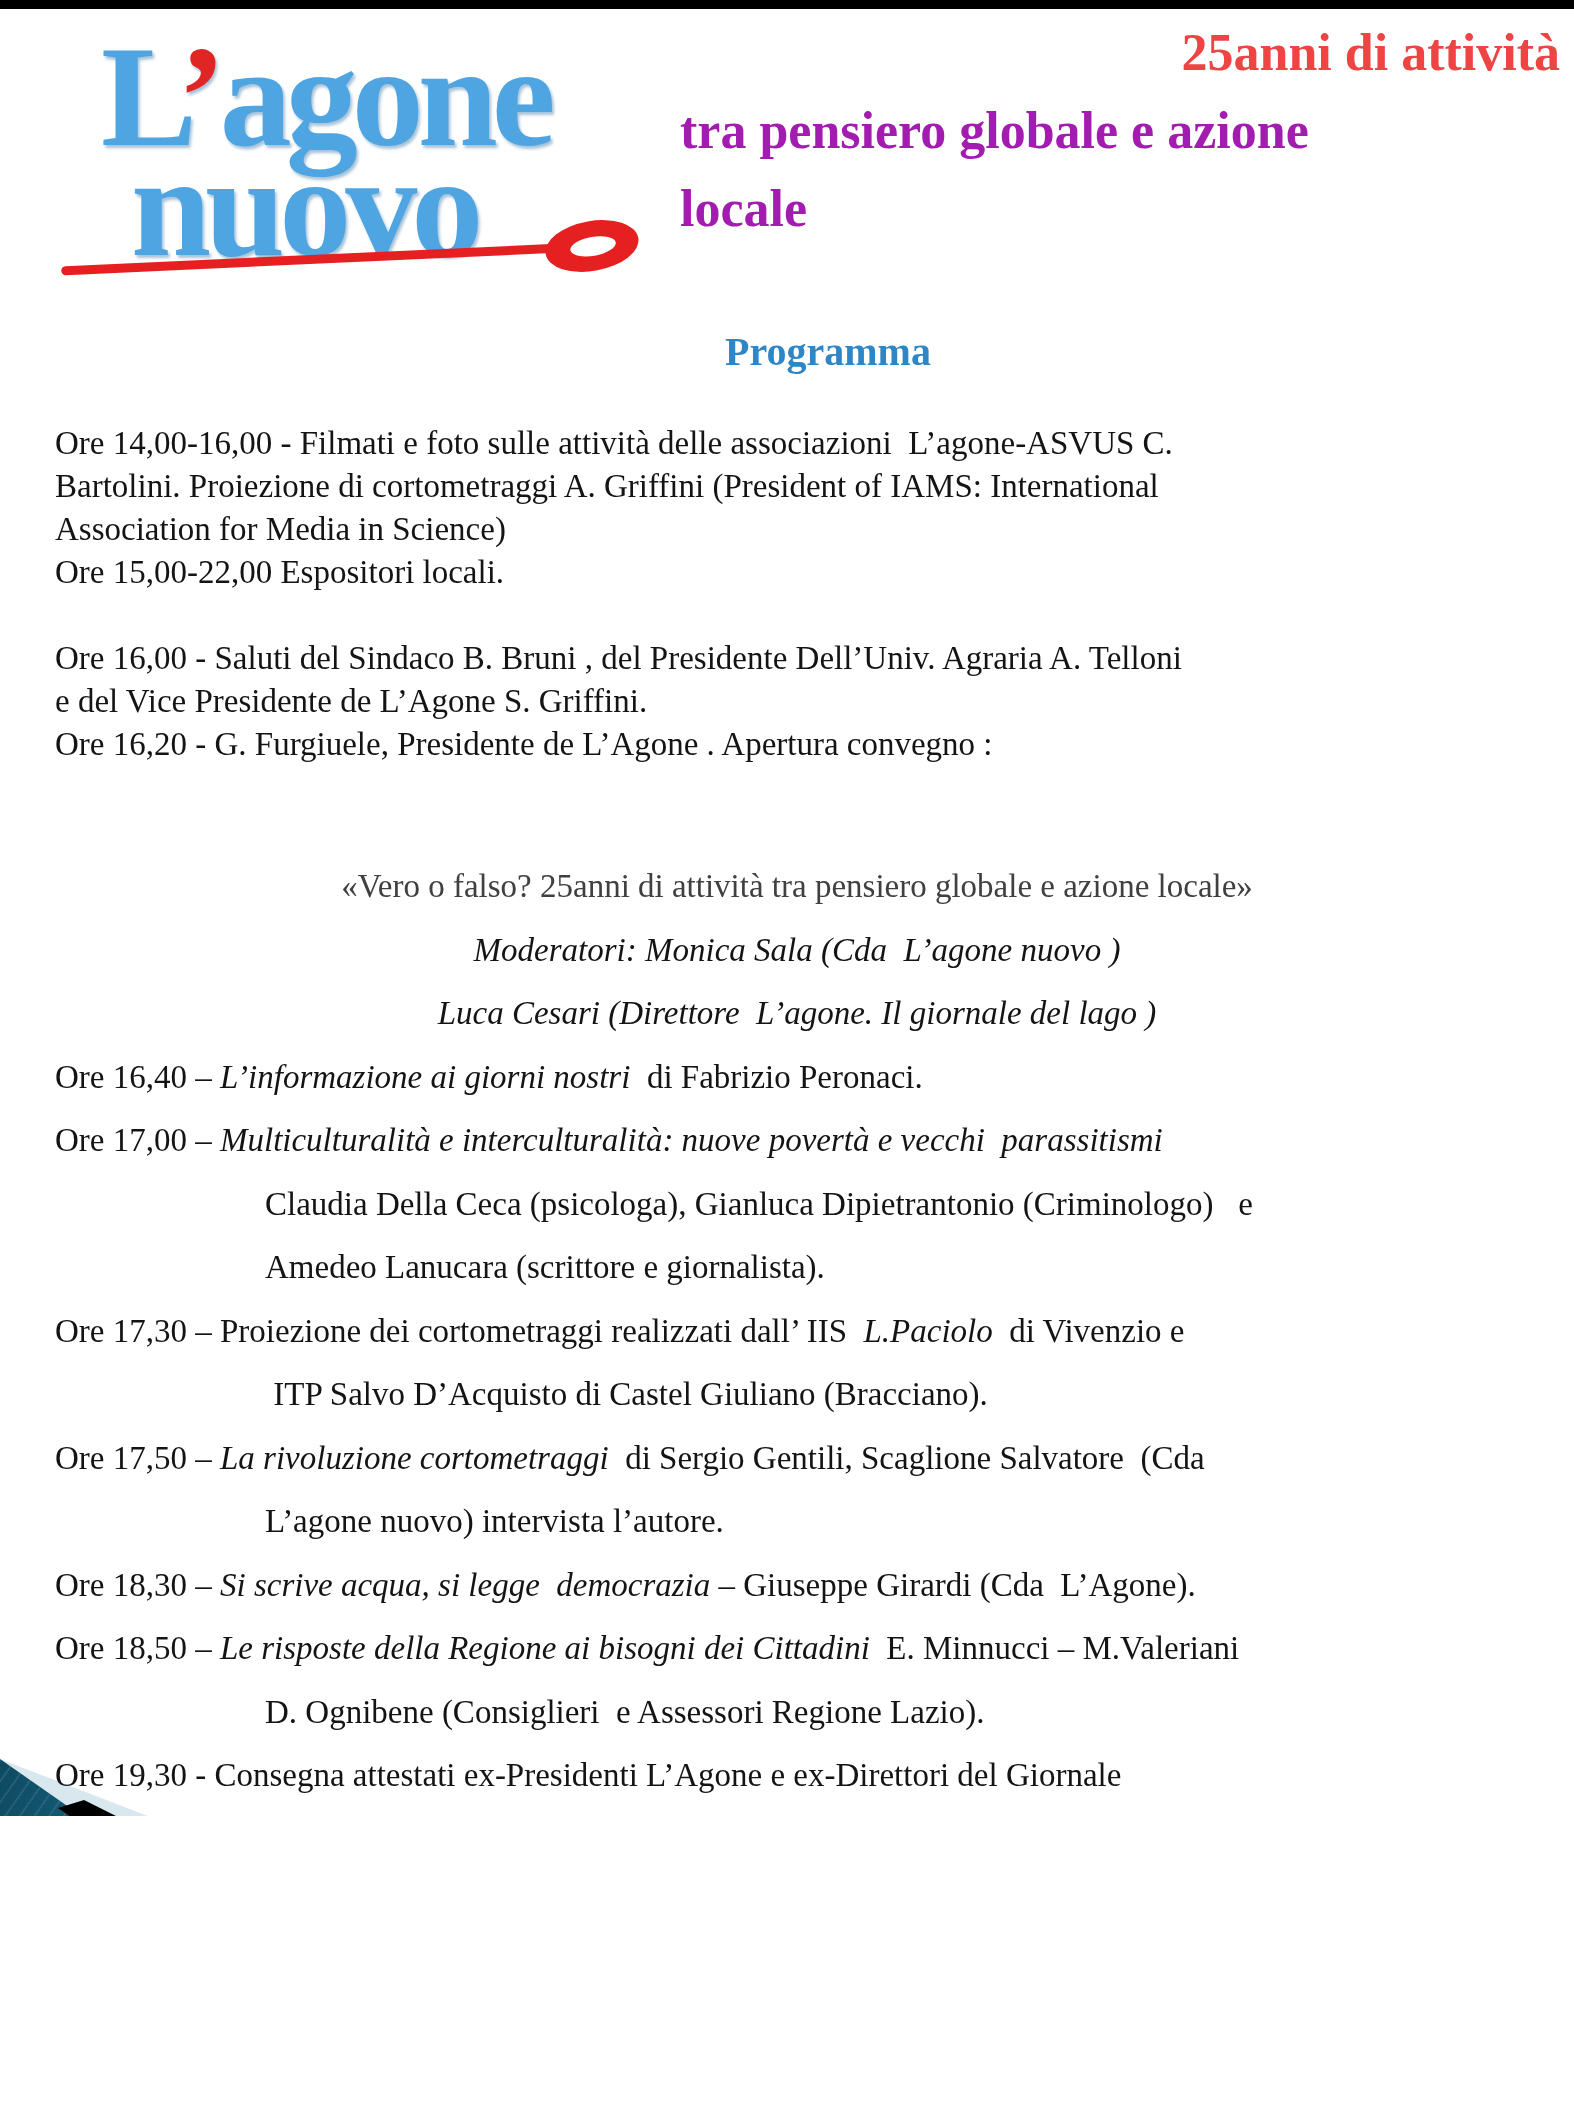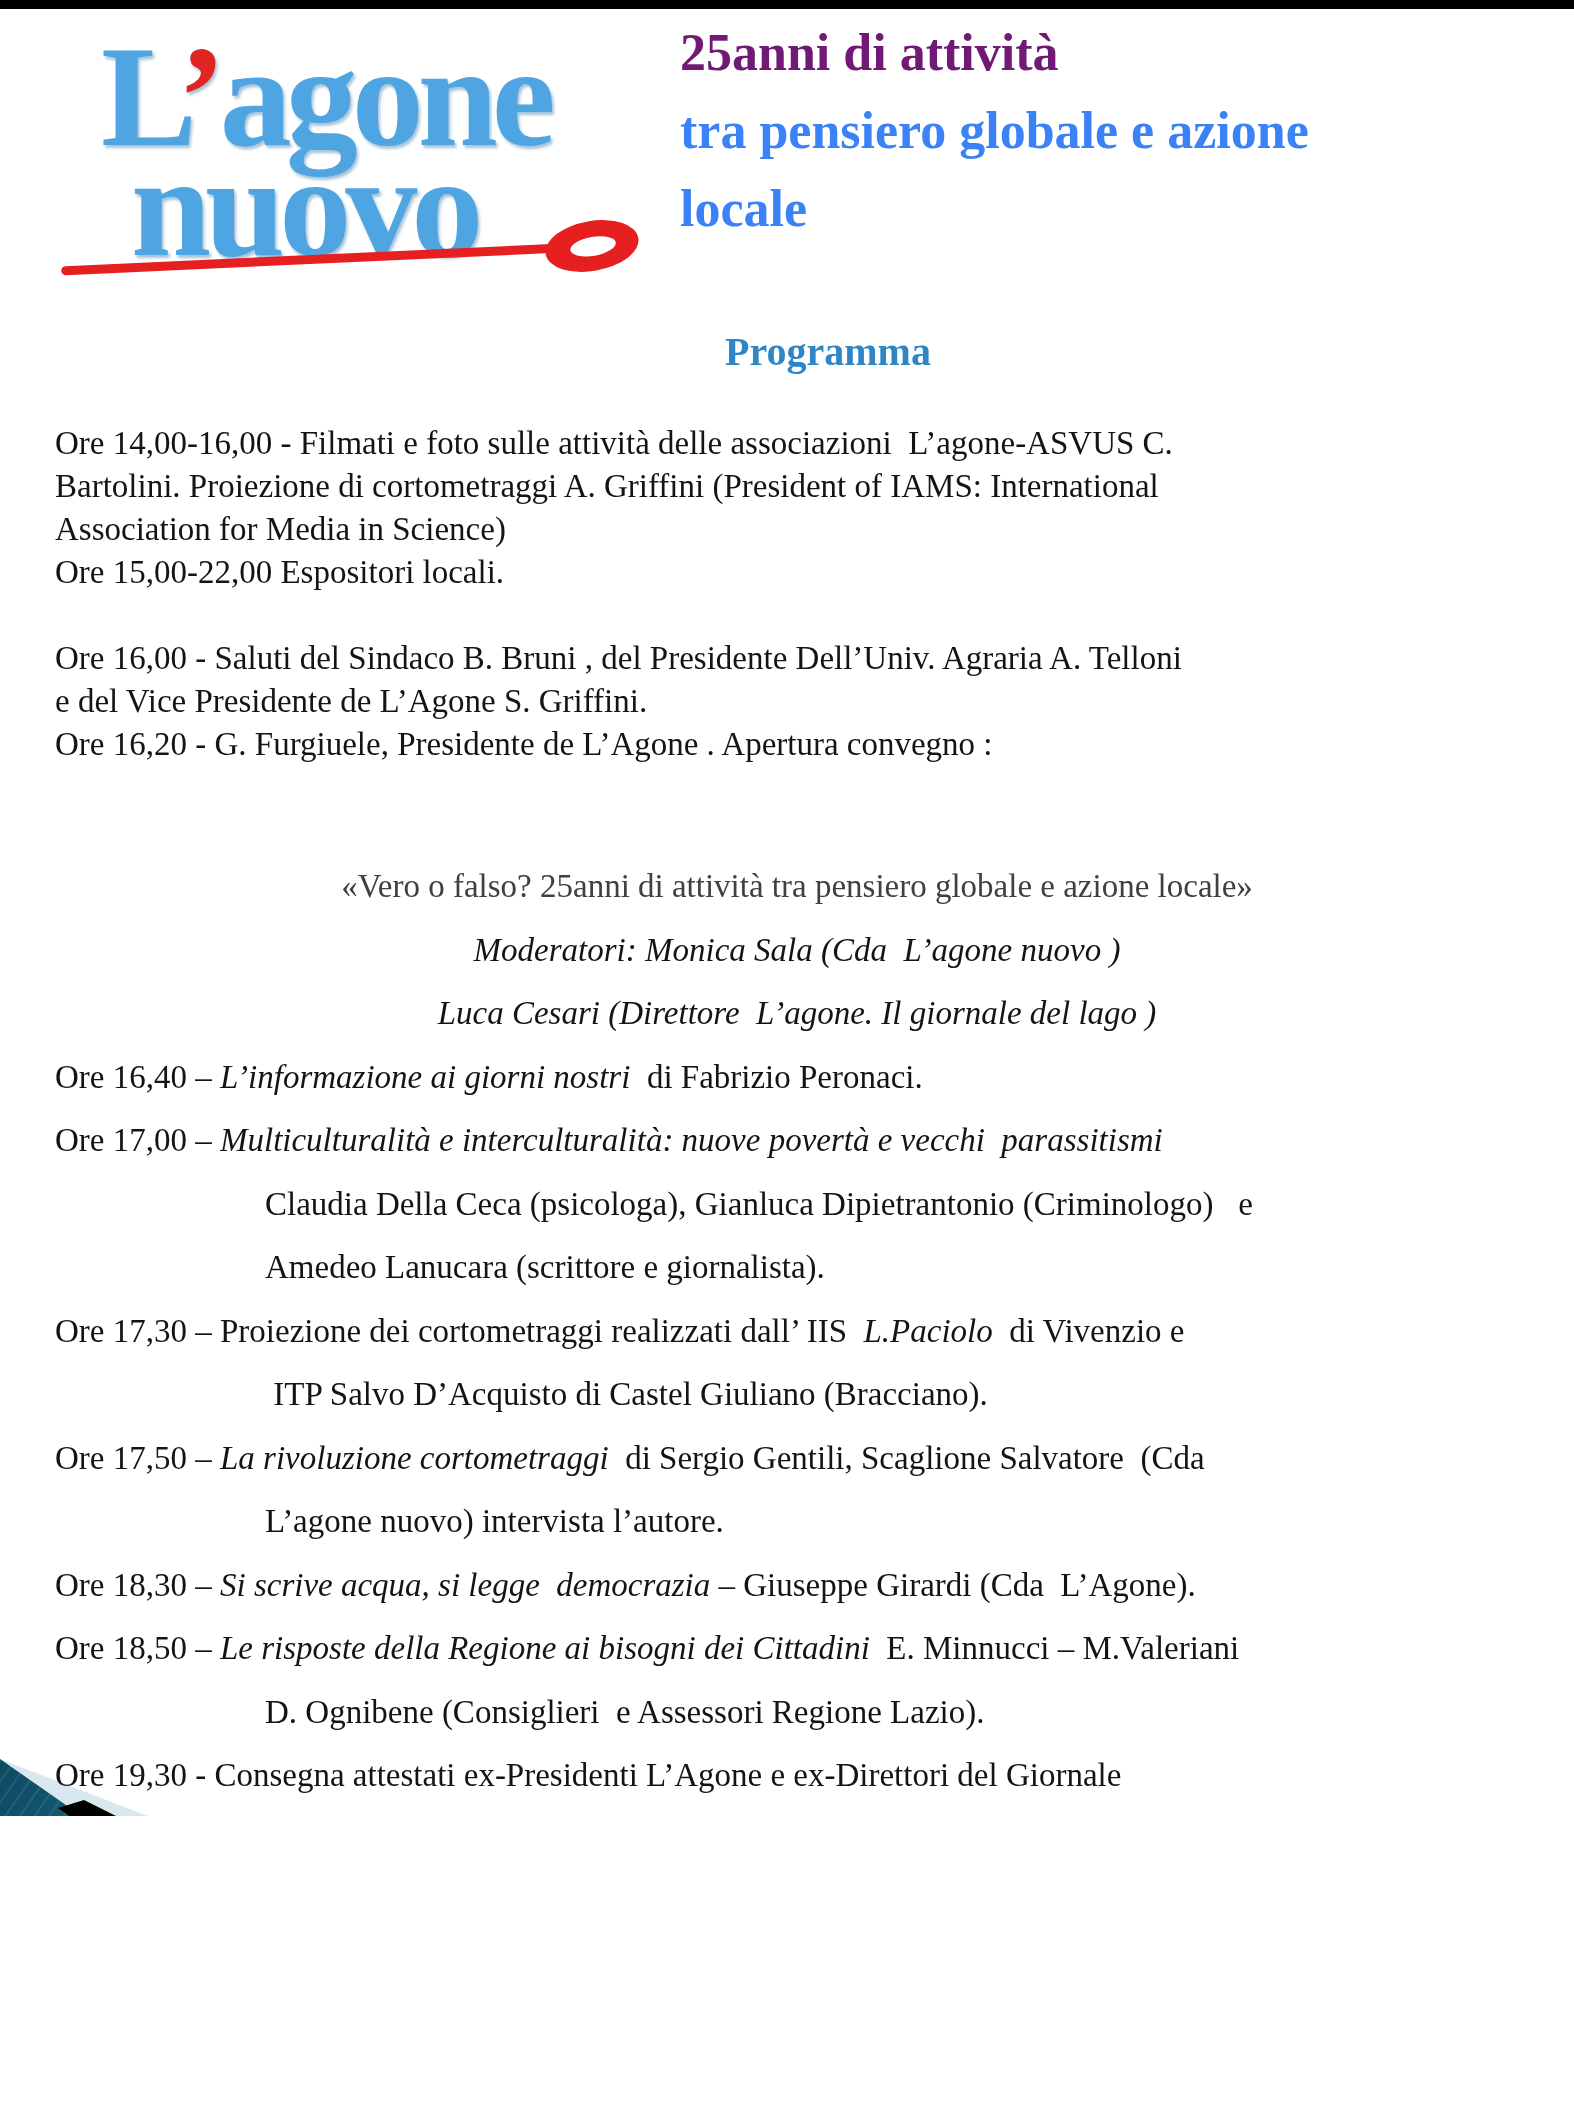--- a/index.html
+++ b/index.html
@@ -16,22 +16,22 @@
   .apos{color:#E02525;}
   .needle-line{position:absolute;left:-14px;top:230px;width:500px;height:9px;background:#E62020;
                transform:rotate(-2.6deg);border-radius:5px;z-index:4;}
   .needle-eye{position:absolute;left:470px;top:196px;width:94px;height:50px;background:#E62020;
               border-radius:50%;transform:rotate(-10deg);z-index:4;}
   .needle-hole{position:absolute;left:25px;top:16px;width:46px;height:19px;background:#fff;border-radius:50%;}
 
   
   .title{position:absolute;left:680px;top:14px;width:880px;font-size:52px;font-weight:bold;
          line-height:78px;z-index:3;}
-  .title-red{color:#701a75;}
-  .title-blue{color:#3b82f6;}
+  .title-red{color:#ef4444;text-align:right;}
+  .title-blue{color:#a21caf;}
 
   .section-title{position:absolute;left:0;top:328px;width:100%;text-align:center;
                  font-size:40px;font-weight:bold;color:#2E86C6;z-index:3;padding-left:41px;}
 
   
   .block-a{position:absolute;left:55px;top:422px;width:1492px;font-size:33px;z-index:5;}
   .block-a .ln{height:43px;line-height:43px;white-space:pre;}
   .block-b{position:absolute;left:55px;top:855px;width:1484px;font-size:33px;z-index:5;}
   .block-b .ln{height:63.5px;line-height:63.5px;white-space:pre;}
   .block-f{position:absolute;left:55px;top:1946px;width:1484px;font-size:33px;z-index:5;}

